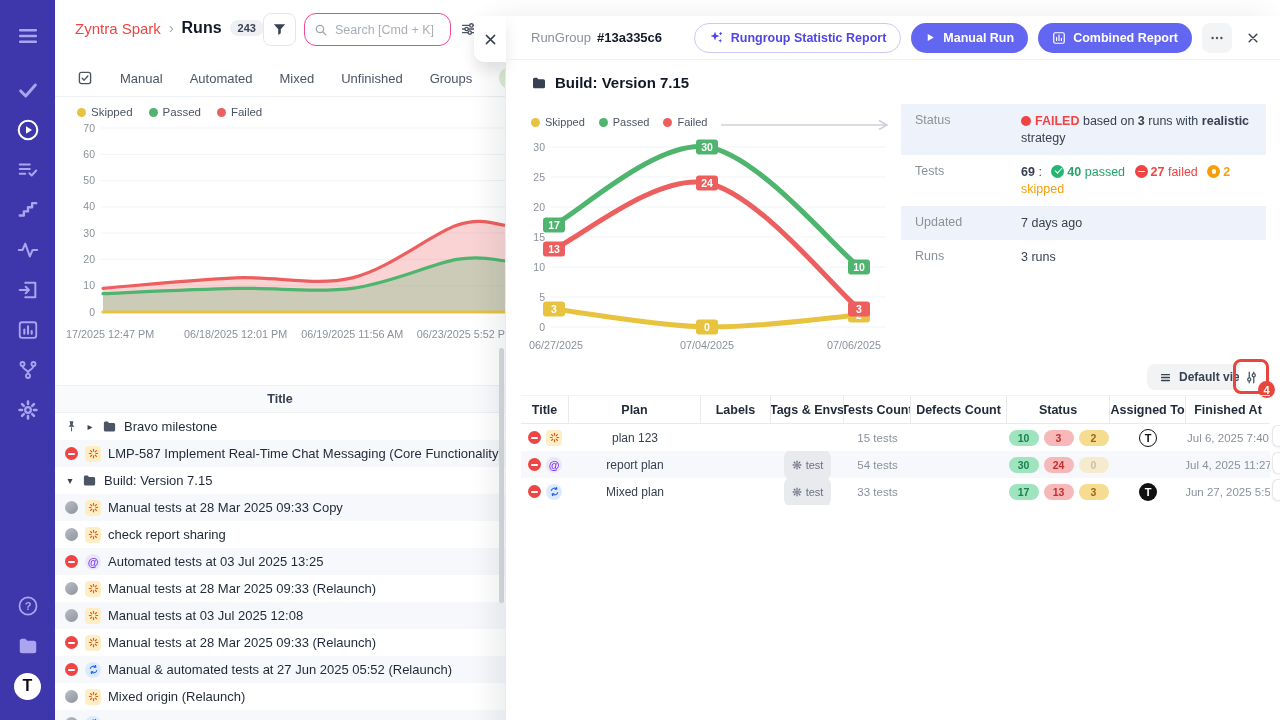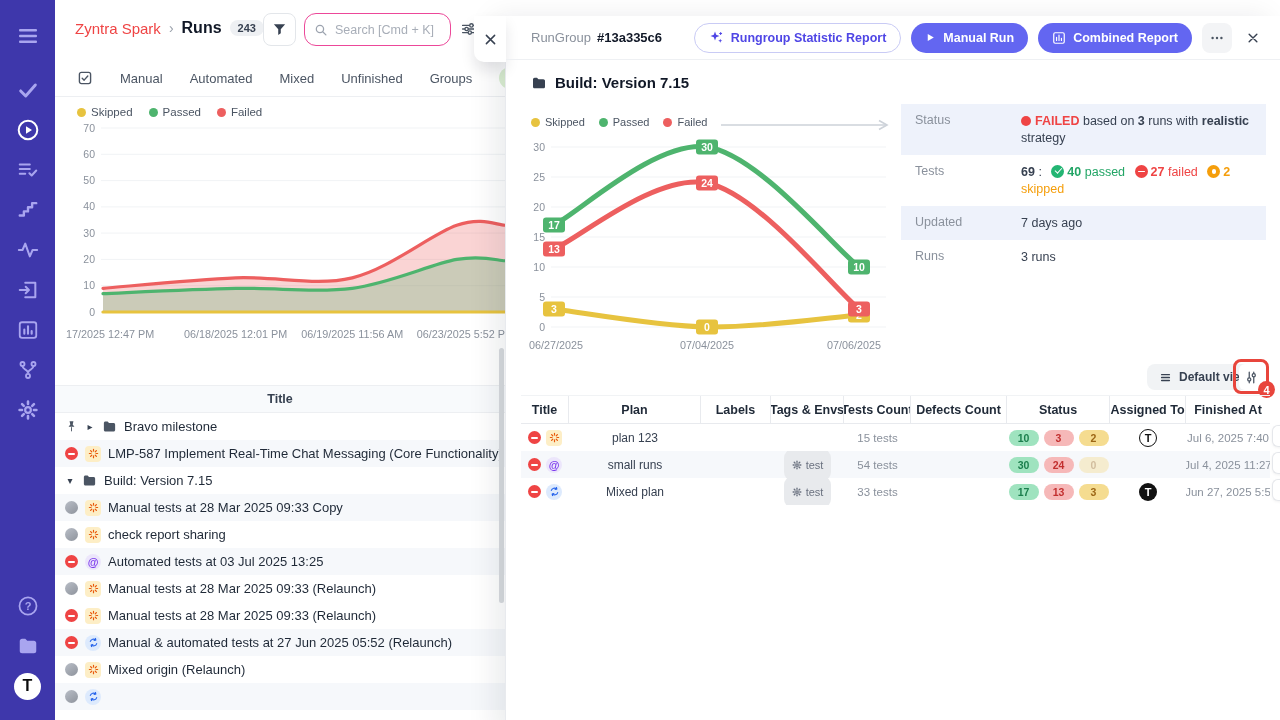--- a/index.html
+++ b/index.html
@@ -381,20 +381,29 @@
           <span>Automated tests at 03 Jul 2025 13:25</span>
         </div>
         <div class="run-row">
           <span class="st st-finished"></span>
           <span class="ticon manual">
             <svg viewBox="0 0 20 20" width="11" height="11" fill="none" stroke="#e8590c" stroke-width="2.2" stroke-linecap="round">
               <path d="M10 2.5v3M10 14.5v3M2.5 10h3M14.5 10h3M4.7 4.7l2.1 2.1M13.2 13.2l2.1 2.1M15.3 4.7l-2.1 2.1M6.8 13.2l-2.1 2.1"></path>
             </svg>
           </span>
           <span>Manual tests at 28 Mar 2025 09:33 (Relaunch)</span>
+        </div>
+        <div class="run-row alt">
+          <span class="st st-finished"></span>
+          <span class="ticon manual">
+            <svg viewBox="0 0 20 20" width="11" height="11" fill="none" stroke="#e8590c" stroke-width="2.2" stroke-linecap="round">
+              <path d="M10 2.5v3M10 14.5v3M2.5 10h3M14.5 10h3M4.7 4.7l2.1 2.1M13.2 13.2l2.1 2.1M15.3 4.7l-2.1 2.1M6.8 13.2l-2.1 2.1"></path>
+            </svg>
+          </span>
+          <span>Manual tests at 03 Jul 2025 12:08</span>
         </div>
         <div class="run-row">
           <span class="st st-failed"></span>
           <span class="ticon manual">
             <svg viewBox="0 0 20 20" width="11" height="11" fill="none" stroke="#e8590c" stroke-width="2.2" stroke-linecap="round">
               <path d="M10 2.5v3M10 14.5v3M2.5 10h3M14.5 10h3M4.7 4.7l2.1 2.1M13.2 13.2l2.1 2.1M15.3 4.7l-2.1 2.1M6.8 13.2l-2.1 2.1"></path>
             </svg>
           </span>
           <span>Manual tests at 28 Mar 2025 09:33 (Relaunch)</span>
         </div>
@@ -651,21 +660,21 @@
             <div class="rt-c" style="width: 76px;">
               <span class="avatar light">T</span>
             </div>
             <div class="rt-c muted" style="width: 84px;">Jul 6, 2025 7:40</div>
           </div>
           <div class="rt-row alt">
             <div class="rt-c" style="width: 48px;">
               <span class="st st-failed"></span>
               <span class="ticon automated">@</span>
             </div>
-            <div class="rt-c" style="width: 132px; font-size: 12px;">small runs</div>
+            <div class="rt-c" style="width: 132px; font-size: 12px;">report plan</div>
             <div class="rt-c" style="width: 70px;"></div>
             <div class="rt-c" style="width: 73px;">
               <span class="tag2">
                 <span style="display: flex;">
                   <svg viewBox="0 0 24 24" width="10" height="10">
                     <circle cx="12" cy="12" r="3" fill="none" stroke="#6b7280" stroke-width="3"></circle>
                     <g stroke="#6b7280" stroke-width="3.4" stroke-linecap="round">
                       <path d="M12 2.8v2.4M12 18.8v2.4M2.8 12h2.4M18.8 12h2.4M5.4 5.4l1.8 1.8M16.8 16.8l1.8 1.8M18.6 5.4l-1.8 1.8M7.2 16.8l-1.8 1.8"></path>
                     </g>
                   </svg>

